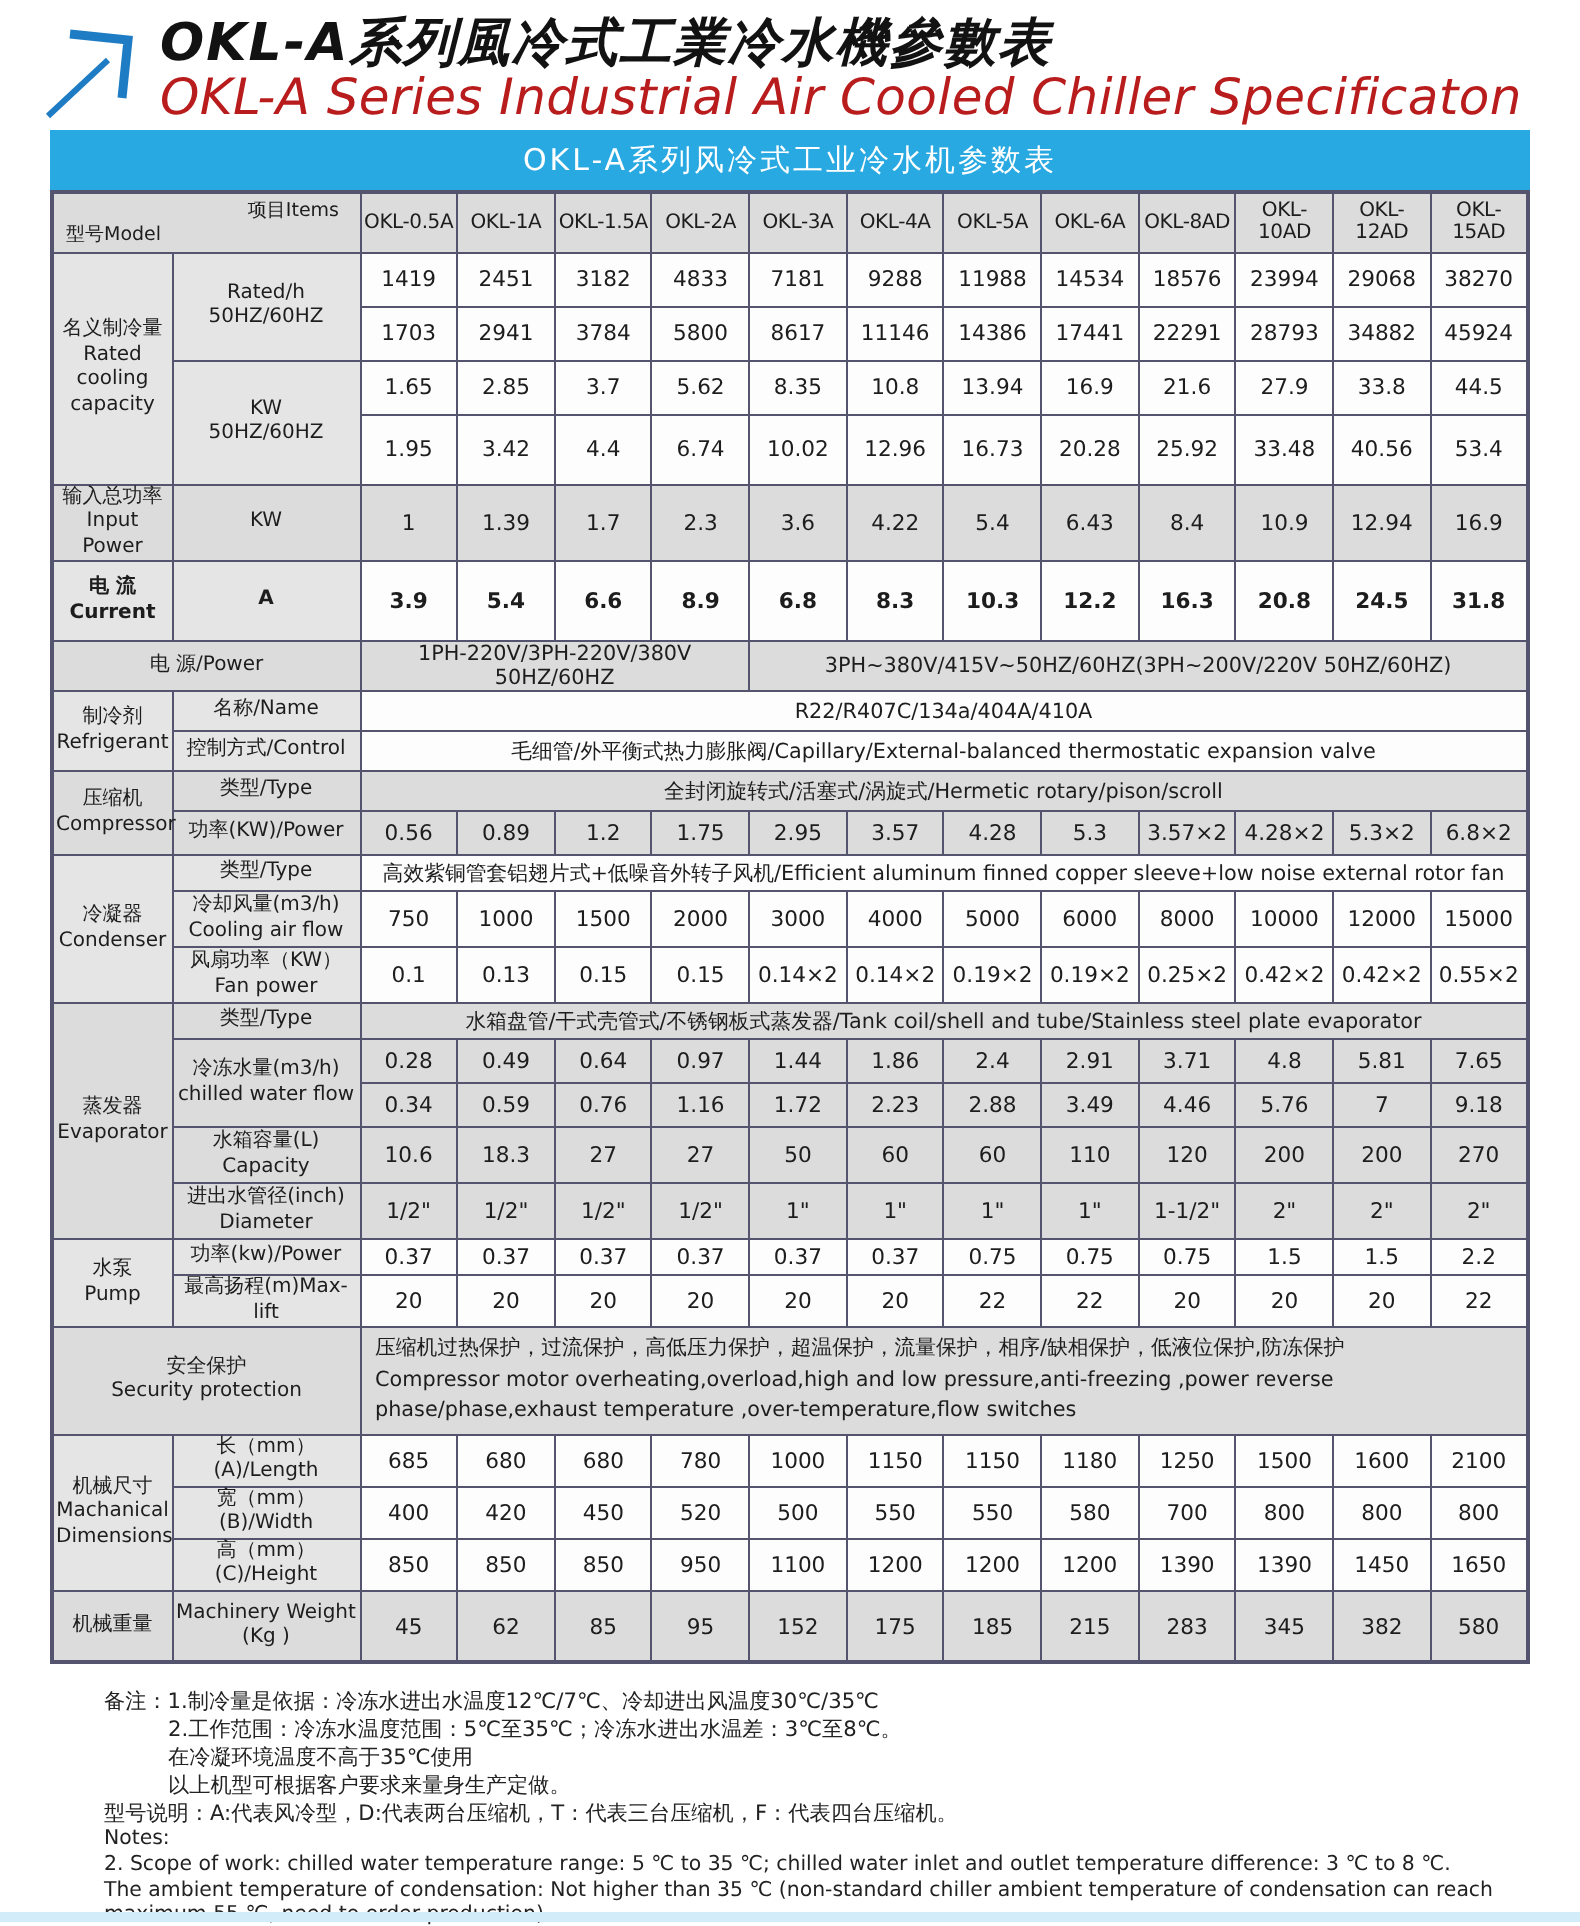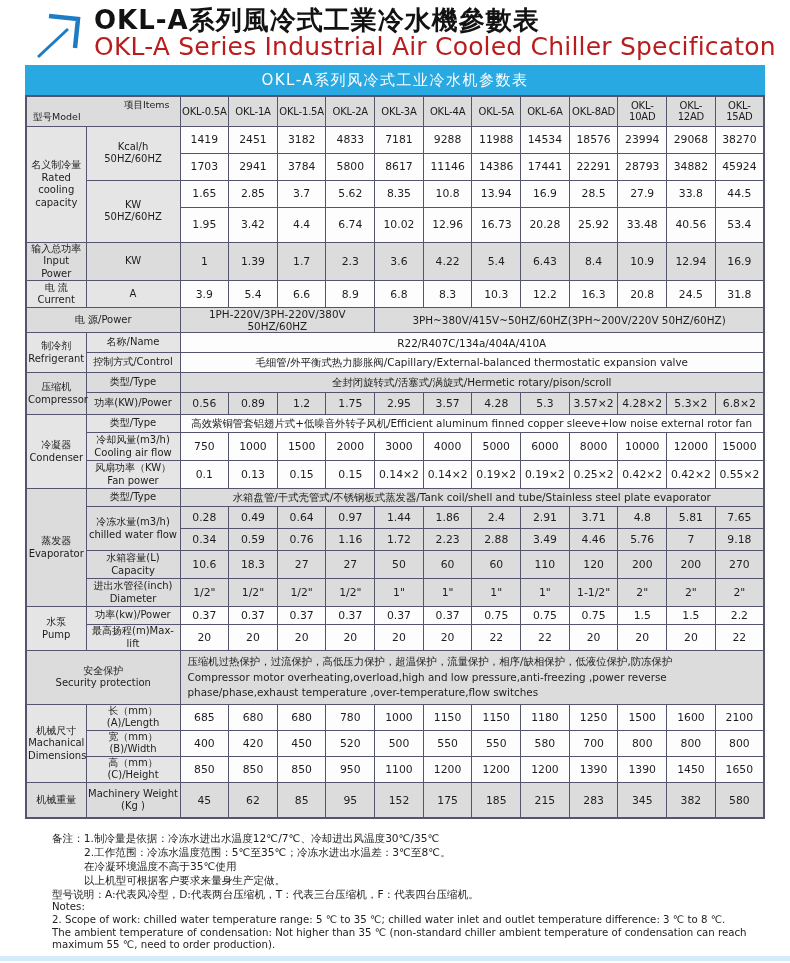--- a/index.html
+++ b/index.html
@@ -1,20 +1,20 @@
 <!DOCTYPE html>
 <html><head>
 <meta charset="utf-8">
 <style>
   html,body{margin:0;padding:0;background:#fff;}
   body{font-family:"DejaVu Sans","Liberation Sans",sans-serif;color:#1d1d1d;}
   .page{position:relative;width:790px;height:963px;background:#fff;overflow:hidden;}
 
   
-  .masthead{display:flex;align-items:flex-start;gap:10px;padding:5px 0 0 32px;height:56px;}
+  .masthead{display:flex;align-items:center;gap:10px;padding:5px 0 0 18px;height:56px;font-style:italic;}
   .logo{margin-top:3px;flex:0 0 auto;}
   .title-zh{margin:0;font-size:26px;font-weight:700;letter-spacing:1px;color:#121212;line-height:31px;}
   .title-en{font-size:25px;color:#b91c1c;line-height:22px;letter-spacing:0.2px;}
 
   
   .banner{margin:4px 25px 0;height:30px;line-height:30px;text-align:center;
           background:#29a9e1;color:#fff;font-size:15px;letter-spacing:1.5px;}
 
   
   table{margin:0 25px;width:740px;border-collapse:collapse;table-layout:fixed;
@@ -96,21 +96,21 @@
           <td class="model-head">OKL-12AD</td>
           <td class="model-head">OKL-15AD</td>
         </tr>
       </thead>
     <tbody id="spec-body">
         <tr style="height: 27px;">
           <td class="label" rowspan="4">名义制冷量
 Rated
 cooling
 capacity</td>
-          <td class="label" rowspan="2">Kcal/h
+          <td class="label" rowspan="2">Rated/h
 50HZ/60HZ</td>
           <td class="data">1419</td>
           <td class="data">2451</td>
           <td class="data">3182</td>
           <td class="data">4833</td>
           <td class="data">7181</td>
           <td class="data">9288</td>
           <td class="data">11988</td>
           <td class="data">14534</td>
           <td class="data">18576</td>
@@ -136,21 +136,21 @@
           <td class="label" rowspan="2">KW
 50HZ/60HZ</td>
           <td class="data">1.65</td>
           <td class="data">2.85</td>
           <td class="data">3.7</td>
           <td class="data">5.62</td>
           <td class="data">8.35</td>
           <td class="data">10.8</td>
           <td class="data">13.94</td>
           <td class="data">16.9</td>
-          <td class="data">28.5</td>
+          <td class="data">21.6</td>
           <td class="data">27.9</td>
           <td class="data">33.8</td>
           <td class="data">44.5</td>
         </tr>
         <tr style="height: 35px;">
           <td class="data">1.95</td>
           <td class="data">3.42</td>
           <td class="data">4.4</td>
           <td class="data">6.74</td>
           <td class="data">10.02</td>
@@ -172,21 +172,21 @@
           <td class="data">2.3</td>
           <td class="data">3.6</td>
           <td class="data">4.22</td>
           <td class="data">5.4</td>
           <td class="data">6.43</td>
           <td class="data">8.4</td>
           <td class="data">10.9</td>
           <td class="data">12.94</td>
           <td class="data">16.9</td>
         </tr>
-        <tr style="height: 27px;">
+        <tr style="height: 40px; font-weight: bold;">
           <td class="label">电 流
 Current</td>
           <td class="label">A</td>
           <td class="data">3.9</td>
           <td class="data">5.4</td>
           <td class="data">6.6</td>
           <td class="data">8.9</td>
           <td class="data">6.8</td>
           <td class="data">8.3</td>
           <td class="data">10.3</td>

